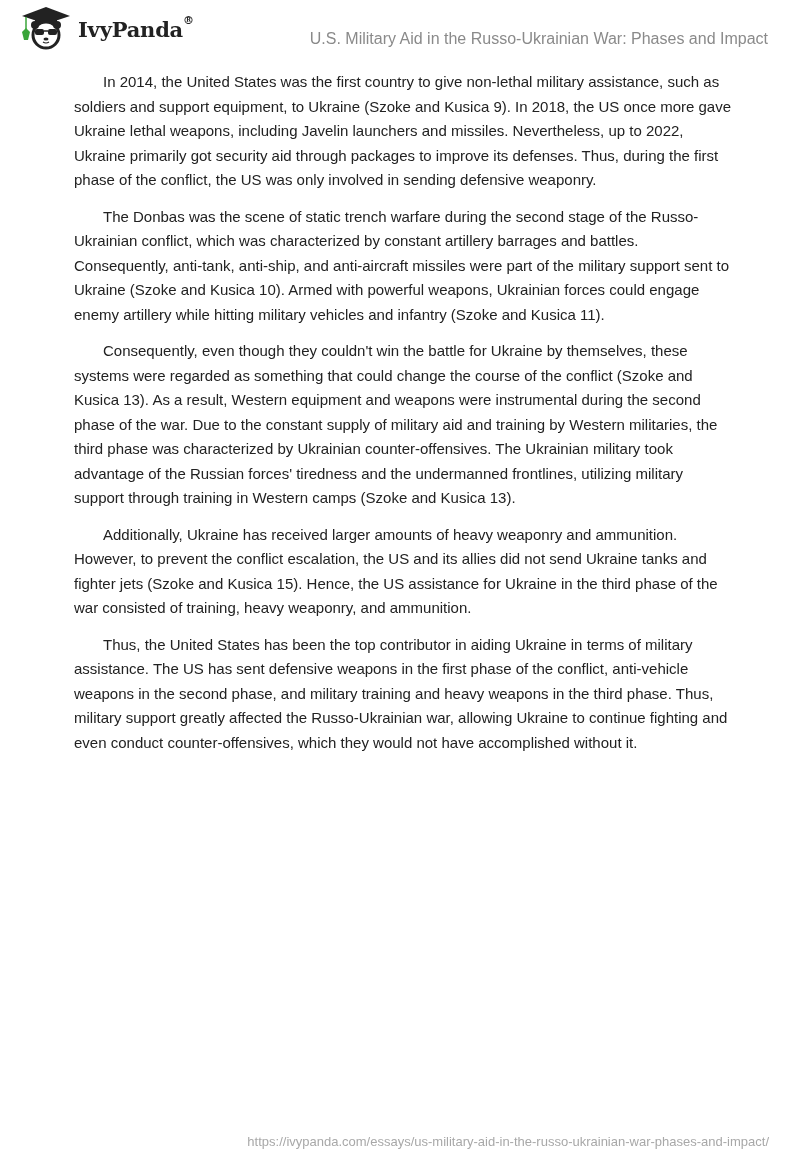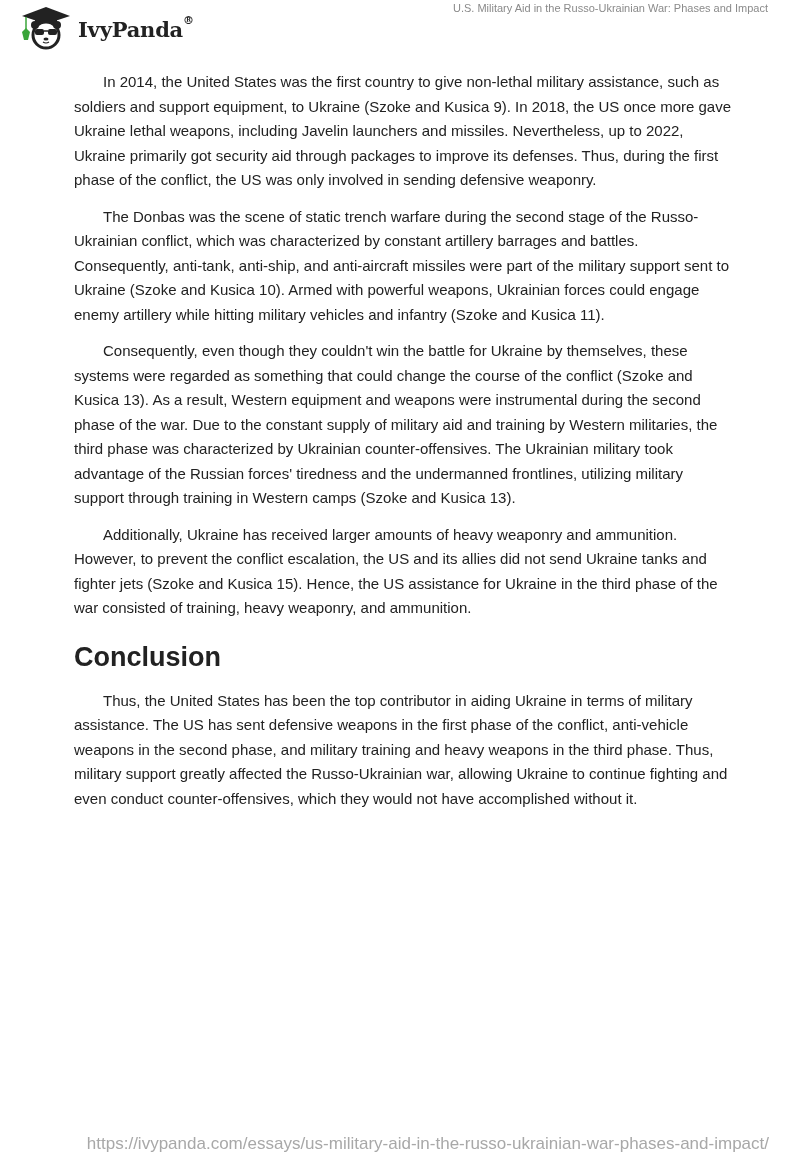--- a/index.html
+++ b/index.html
@@ -45,22 +45,22 @@
   }
   .logo-reg {
     font-size: 11px;
     vertical-align: top;
     position: relative;
     top: -3px;
   }
   .doc-title {
     position: absolute;
     right: 32px;
-    top: 2px;
-    font-size: 11px;
+    top: 30px;
+    font-size: 16px;
     color: #8a8a8a;
   }
   .content {
     position: absolute;
     left: 74px;
     top: 70px;
     width: 660px;
   }
   .content p {
     margin: 0 0 12px 0;
@@ -73,21 +73,21 @@
     font-size: 27px;
     font-weight: bold;
     margin: 20px 0 16px 0;
     color: #222222;
     line-height: 32px;
   }
   .footer-url {
     position: absolute;
     right: 31px;
     top: 1134px;
-    font-size: 17px;
+    font-size: 13px;
     color: #a8a8a8;
   }
 </style>
 </head>
 <body>
 
 <div class="header">
   <div class="logo">
     <svg class="logo-icon" viewBox="0 0 56 46" xmlns="http://www.w3.org/2000/svg">
 
@@ -111,17 +111,16 @@
     <span class="logo-text"><span>IvyPanda</span><span class="logo-reg">®</span></span>
   </div>
   <div class="doc-title">U.S. Military Aid in the Russo-Ukrainian War: Phases and Impact</div>
 </div>
 
 <div class="content">
   <p>In 2014, the United States was the first country to give non-lethal military assistance, such as soldiers and support equipment, to Ukraine (Szoke and Kusica 9). In 2018, the US once more gave Ukraine lethal weapons, including Javelin launchers and missiles. Nevertheless, up to 2022, Ukraine primarily got security aid through packages to improve its defenses. Thus, during the first phase of the conflict, the US was only involved in sending defensive weaponry.</p>
   <p>The Donbas was the scene of static trench warfare during the second stage of the Russo-Ukrainian conflict, which was characterized by constant artillery barrages and battles. Consequently, anti-tank, anti-ship, and anti-aircraft missiles were part of the military support sent to Ukraine (Szoke and Kusica 10). Armed with powerful weapons, Ukrainian forces could engage enemy artillery while hitting military vehicles and infantry (Szoke and Kusica 11).</p>
   <p>Consequently, even though they couldn't win the battle for Ukraine by themselves, these systems were regarded as something that could change the course of the conflict (Szoke and Kusica 13). As a result, Western equipment and weapons were instrumental during the second phase of the war. Due to the constant supply of military aid and training by Western militaries, the third phase was characterized by Ukrainian counter-offensives. The Ukrainian military took advantage of the Russian forces' tiredness and the undermanned frontlines, utilizing military support through training in Western camps (Szoke and Kusica 13).</p>
   <p>Additionally, Ukraine has received larger amounts of heavy weaponry and ammunition. However, to prevent the conflict escalation, the US and its allies did not send Ukraine tanks and fighter jets (Szoke and Kusica 15). Hence, the US assistance for Ukraine in the third phase of the war consisted of training, heavy weaponry, and ammunition.</p>
-  <h2>Conclusion</h2>
   <p>Thus, the United States has been the top contributor in aiding Ukraine in terms of military assistance. The US has sent defensive weapons in the first phase of the conflict, anti-vehicle weapons in the second phase, and military training and heavy weapons in the third phase. Thus, military support greatly affected the Russo-Ukrainian war, allowing Ukraine to continue fighting and even conduct counter-offensives, which they would not have accomplished without it.</p>
 </div>
 
 <div class="footer-url">https://ivypanda.com/essays/us-military-aid-in-the-russo-ukrainian-war-phases-and-impact/</div>
 
 </body></html>

